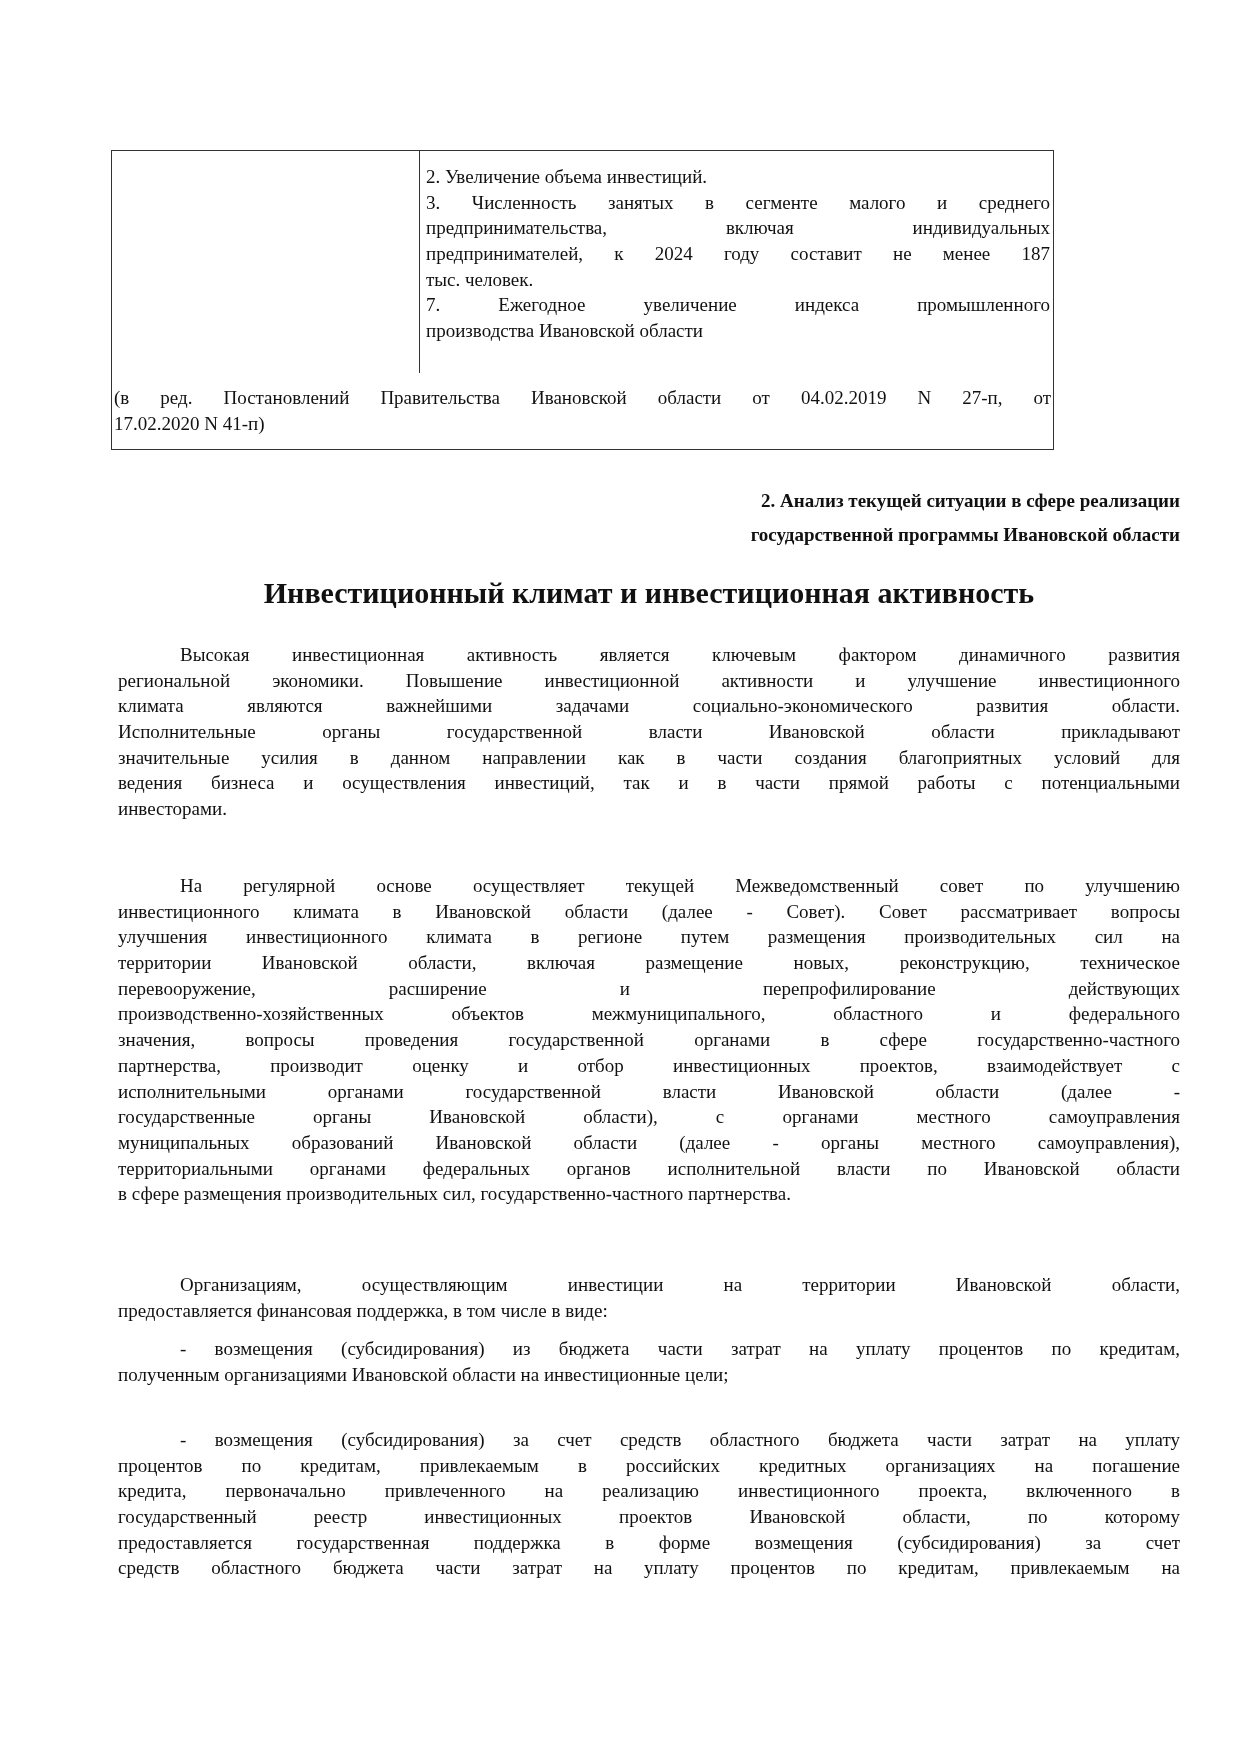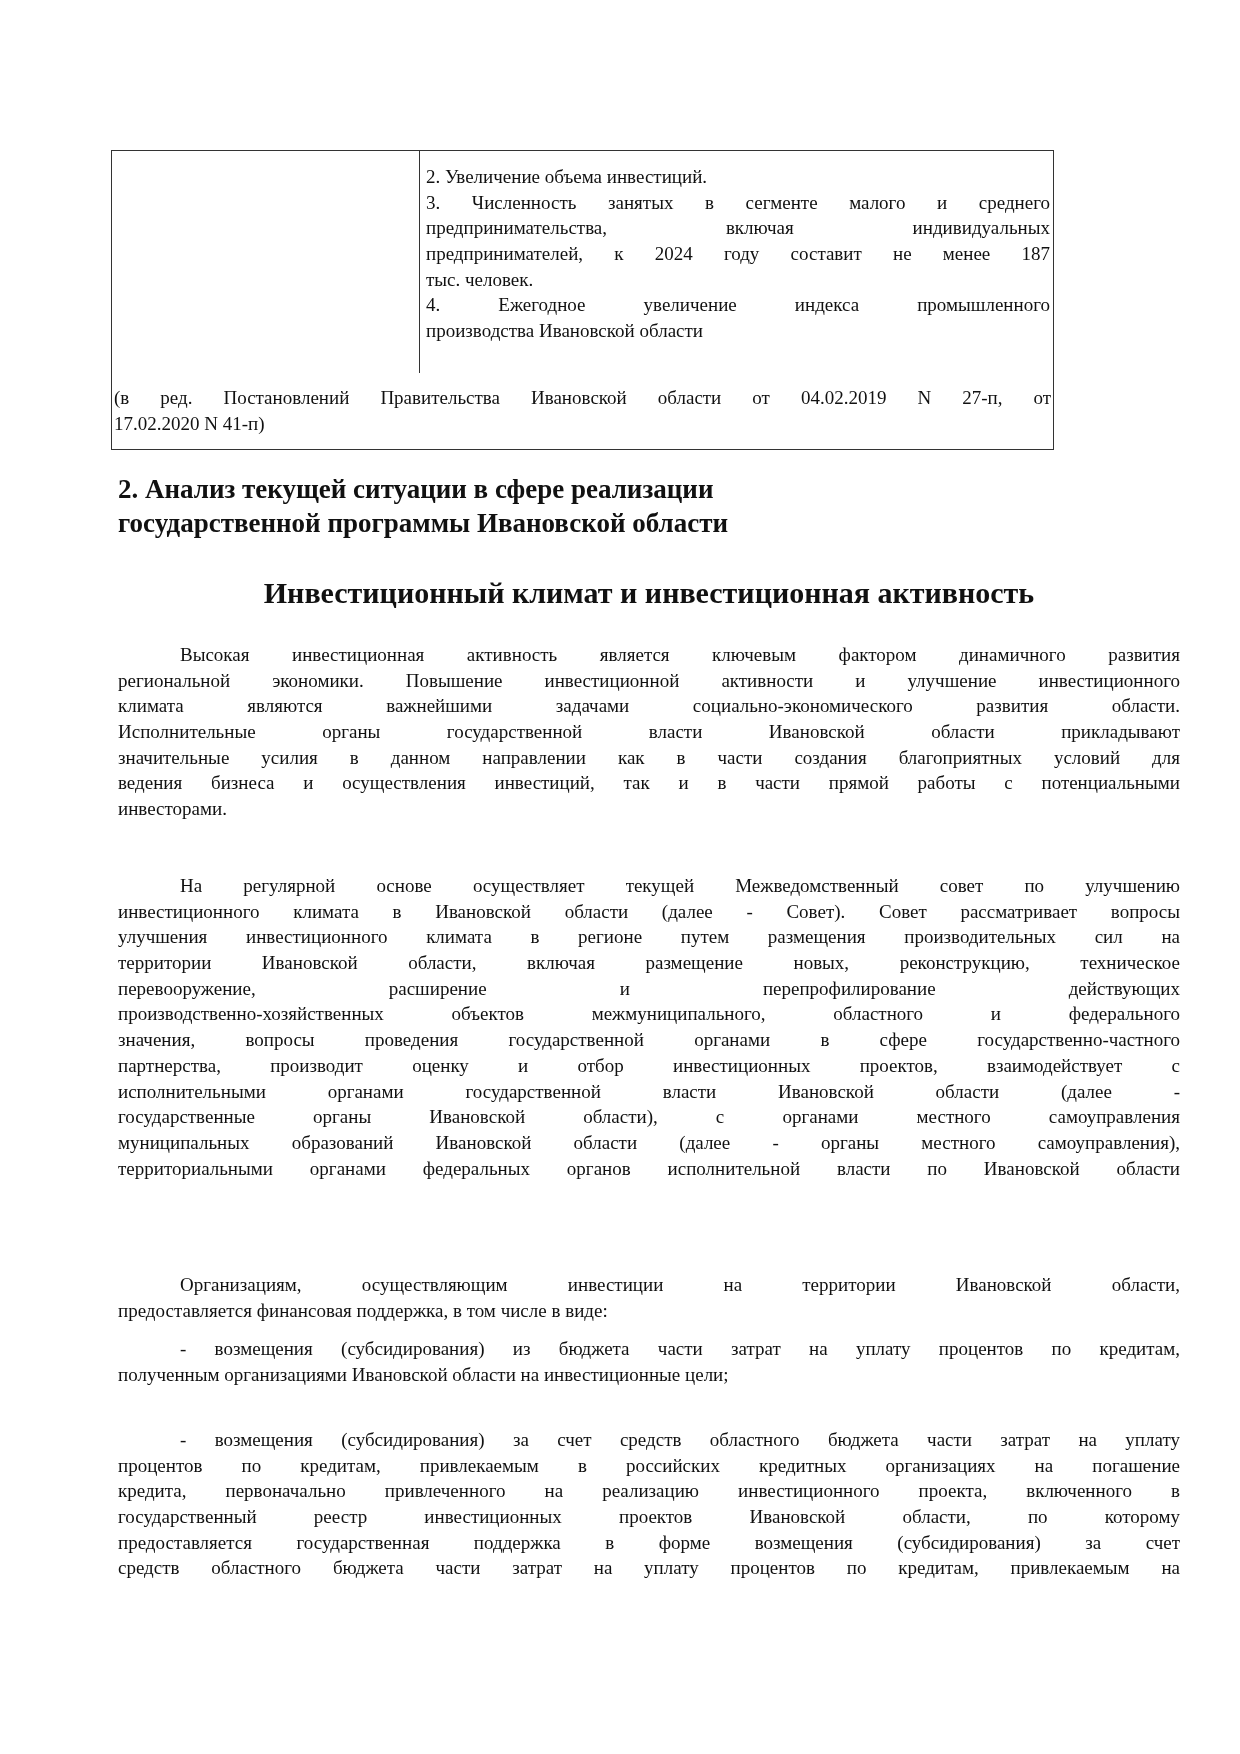--- a/index.html
+++ b/index.html
@@ -13,22 +13,22 @@
   .tbl-divider { position: absolute; left: 307px; top: 0; width: 0; height: 222px;
                  border-left: 1.5px solid #333333; }
   .cell-right { position: absolute; left: 314px; top: 13px; width: 624px; }
   .cell-bottom { position: absolute; left: 2px; top: 234px; width: 937px; }
 
   .ln { display: block; font-size: 19px; line-height: 25.7px; height: 25.7px;
         white-space: nowrap; text-align: justify; text-align-last: justify; }
   .ln.last { text-align-last: left; }
   .ln.indent { padding-left: 62px; }
 
-  .h1 { position: absolute; left: 118px; width: 1062px; top: 472px; text-align: left;
-        font-weight: bold; font-size: 27px; line-height: 34px; }
+  .h1 { position: absolute; left: 118px; width: 1062px; top: 484px; text-align: right;
+        font-weight: bold; font-size: 19px; line-height: 34px; }
   .h2 { position: absolute; left: 118px; width: 1062px; top: 576px; text-align: center;
         font-weight: bold; font-size: 30px; line-height: 34px; }
 
   .para { position: absolute; left: 118px; width: 1062px; }
   #p1 { top: 642px; }
   #p2 { top: 873px; }
   #p3 { top: 1272px; }
   #b1 { top: 1336px; }
   #b2 { top: 1427px; }
 </style>
@@ -38,21 +38,21 @@
 <div class="page">
 
   <div class="doc-table">
     <div class="tbl-divider"></div>
     <div class="cell-right">
       <span class="ln last">2. Увеличение объема инвестиций.</span>
       <span class="ln" style="white-space: nowrap; word-spacing: 0px;">3. Численность занятых в сегменте малого и среднего</span>
       <span class="ln" style="white-space: nowrap; word-spacing: 0px;">предпринимательства, включая индивидуальных</span>
       <span class="ln" style="white-space: nowrap; word-spacing: 0px;">предпринимателей, к 2024 году составит не менее 187</span>
       <span class="ln last">тыс. человек.</span>
-      <span class="ln" style="white-space: nowrap; word-spacing: 0px;">4. Ежегодное увеличение индекса промышленного</span>
+      <span class="ln" style="white-space: nowrap; word-spacing: 0px;">7. Ежегодное увеличение индекса промышленного</span>
       <span class="ln last">производства Ивановской области</span>
     </div>
     <div class="cell-bottom">
       <span class="ln" style="white-space: nowrap; word-spacing: 0px;">(в ред. Постановлений Правительства Ивановской области от 04.02.2019 N 27-п, от</span>
       <span class="ln last">17.02.2020 N 41-п)</span>
     </div>
   </div>
 
   <div class="h1">
     <div>2. Анализ текущей ситуации в сфере реализации</div>
@@ -77,20 +77,21 @@
     <span class="ln" style="white-space: nowrap; word-spacing: 0px;">улучшения инвестиционного климата в регионе путем размещения производительных сил на</span>
     <span class="ln" style="white-space: nowrap; word-spacing: 0px;">территории Ивановской области, включая размещение новых, реконструкцию, техническое</span>
     <span class="ln" style="white-space: nowrap; word-spacing: 0px;">перевооружение, расширение и перепрофилирование действующих</span>
     <span class="ln" style="white-space: nowrap; word-spacing: 0px;">производственно-хозяйственных объектов межмуниципального, областного и федерального</span>
     <span class="ln" style="white-space: nowrap; word-spacing: 0px;">значения, вопросы проведения государственной органами в сфере государственно-частного</span>
     <span class="ln" style="white-space: nowrap; word-spacing: 0px;">партнерства, производит оценку и отбор инвестиционных проектов, взаимодействует с</span>
     <span class="ln" style="white-space: nowrap; word-spacing: 0px;">исполнительными органами государственной власти Ивановской области (далее -</span>
     <span class="ln" style="white-space: nowrap; word-spacing: 0px;">государственные органы Ивановской области), с органами местного самоуправления</span>
     <span class="ln" style="white-space: nowrap; word-spacing: 0px; font-family: Liberation Serif, serif;">муниципальных образований Ивановской области (далее - органы местного самоуправления),</span>
     <span class="ln" style="white-space: nowrap; word-spacing: 0px;">территориальными органами федеральных органов исполнительной власти по Ивановской области</span>
+    <span class="ln last">в сфере размещения производительных сил, государственно-частного партнерства.</span>
   </div>
 
   <div class="para" id="p3">
     <span class="ln indent" style="white-space: nowrap; word-spacing: 0px;">Организациям, осуществляющим инвестиции на территории Ивановской области,</span>
     <span class="ln last">предоставляется финансовая поддержка, в том числе в виде:</span>
   </div>
 
   <div class="para" id="b1">
     <span class="ln indent" style="white-space: nowrap; word-spacing: 0px;">- возмещения (субсидирования) из бюджета части затрат на уплату процентов по кредитам,</span>
     <span class="ln last">полученным организациями Ивановской области на инвестиционные цели;</span>

